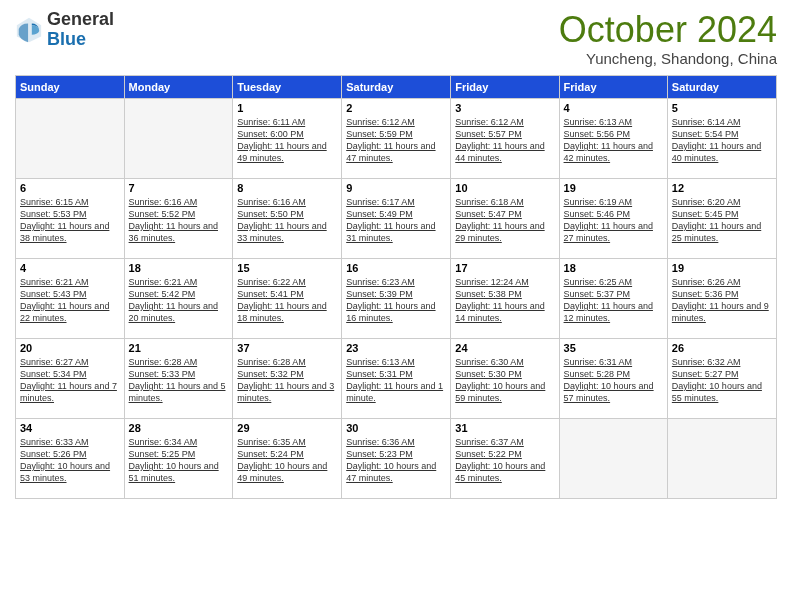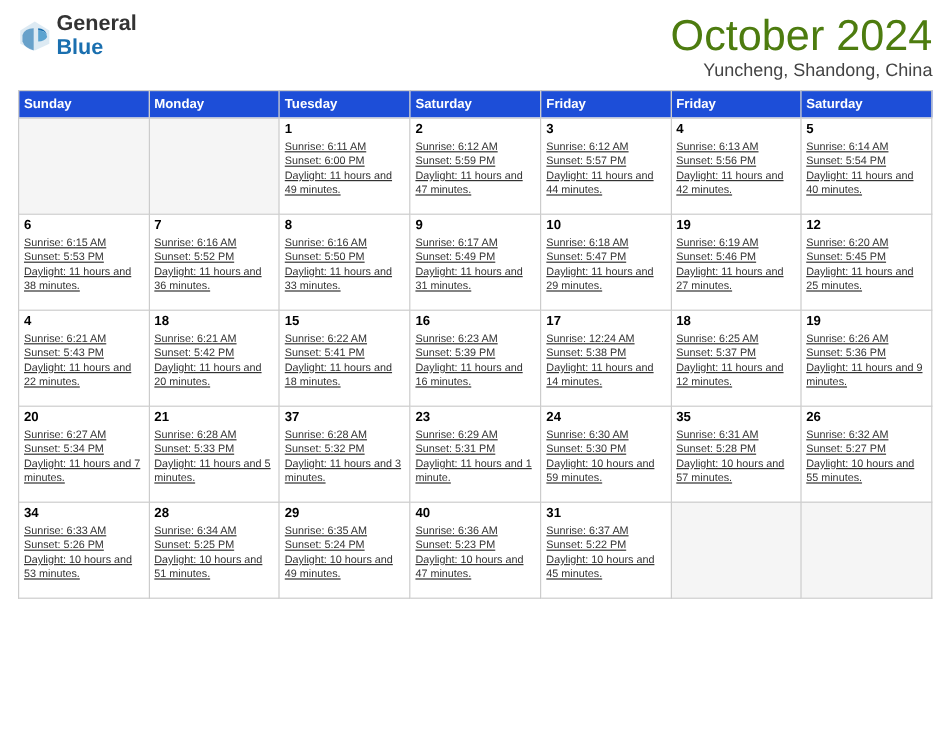--- a/index.html
+++ b/index.html
@@ -260,21 +260,21 @@
 Daylight: 11 hours and 5 minutes.</div>
           </td>
           <td>
             <span class="day-num">37</span>
             <div class="day-info">Sunrise: 6:28 AM
 Sunset: 5:32 PM
 Daylight: 11 hours and 3 minutes.</div>
           </td>
           <td>
             <span class="day-num">23</span>
-            <div class="day-info">Sunrise: 6:29 AM
+            <div class="day-info">Sunrise: 6:13 AM
 Sunset: 5:31 PM
 Daylight: 11 hours and 1 minute.</div>
           </td>
           <td>
             <span class="day-num">24</span>
             <div class="day-info">Sunrise: 6:30 AM
 Sunset: 5:30 PM
 Daylight: 10 hours and 59 minutes.</div>
           </td>
           <td>
@@ -303,21 +303,21 @@
 Sunset: 5:25 PM
 Daylight: 10 hours and 51 minutes.</div>
           </td>
           <td>
             <span class="day-num">29</span>
             <div class="day-info">Sunrise: 6:35 AM
 Sunset: 5:24 PM
 Daylight: 10 hours and 49 minutes.</div>
           </td>
           <td>
-            <span class="day-num">40</span>
+            <span class="day-num">30</span>
             <div class="day-info">Sunrise: 6:36 AM
 Sunset: 5:23 PM
 Daylight: 10 hours and 47 minutes.</div>
           </td>
           <td>
             <span class="day-num">31</span>
             <div class="day-info">Sunrise: 6:37 AM
 Sunset: 5:22 PM
 Daylight: 10 hours and 45 minutes.</div>
           </td>

